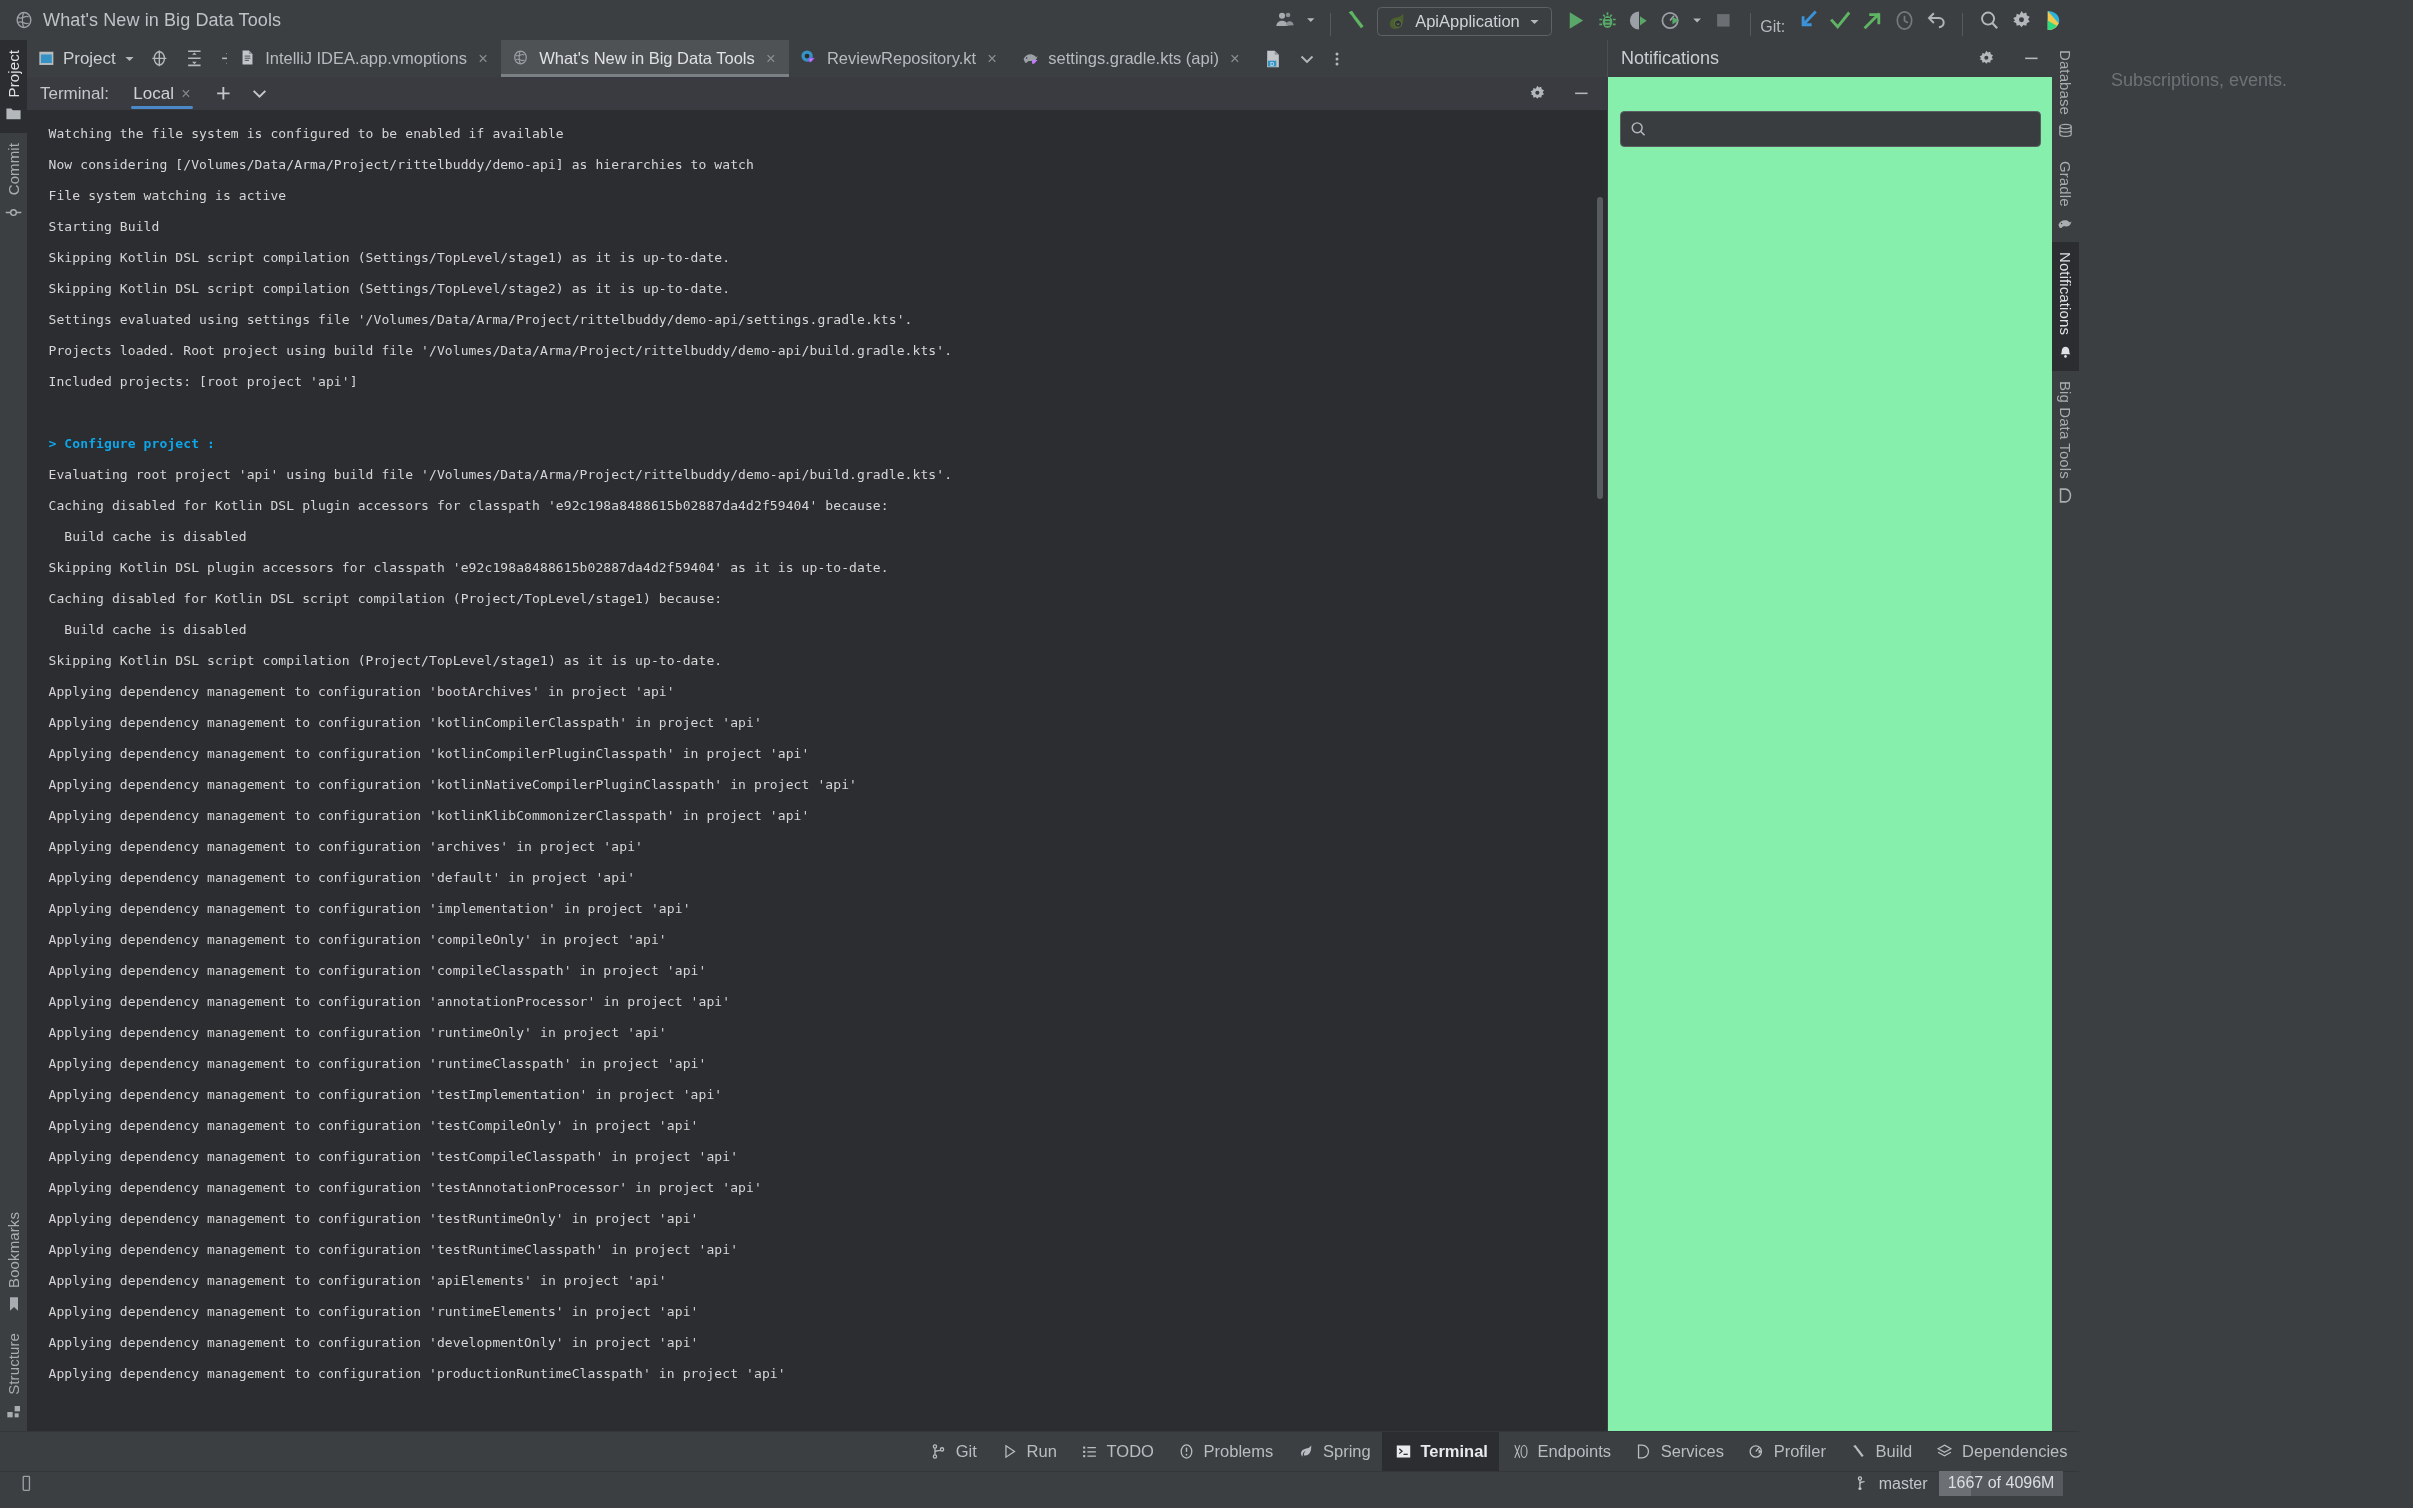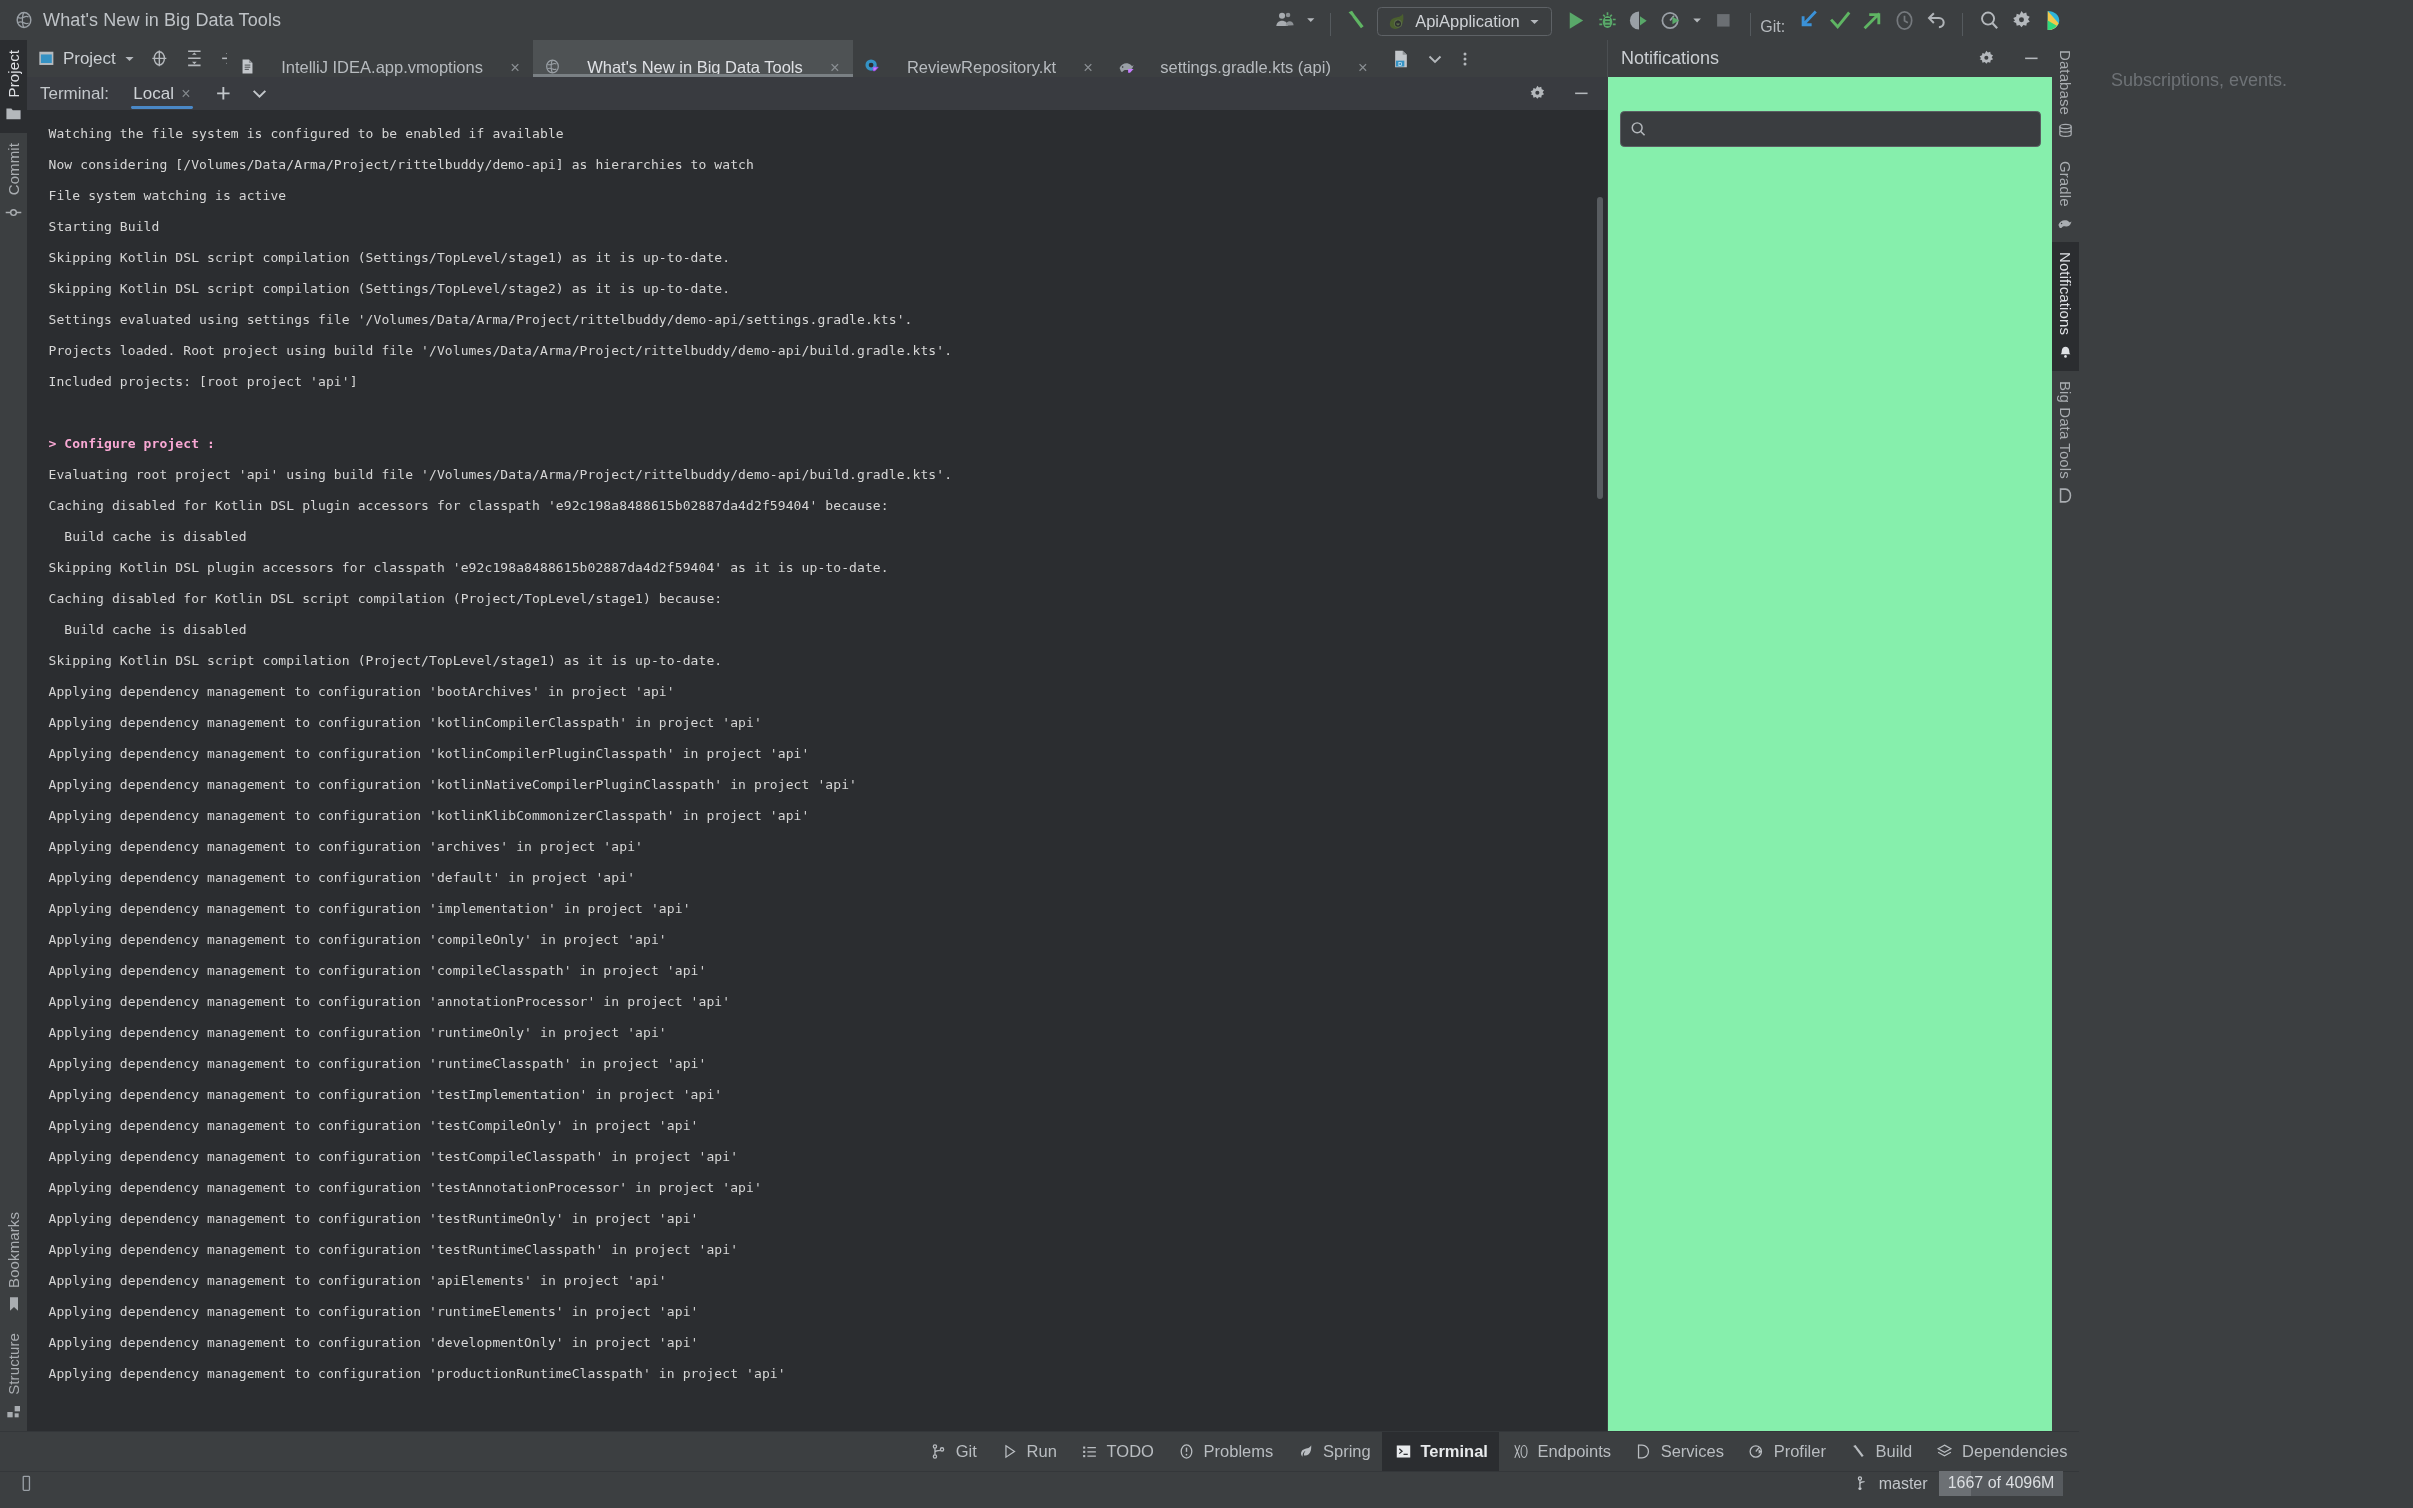--- a/index.html
+++ b/index.html
@@ -71,21 +71,21 @@
 
   .projecthdr {
     width: 200px; flex: 0 0 200px; background: #3c3f41;
     display: flex; align-items: center; gap: 7.2px; padding: 0 7.2px 0 10px;
   }
   .projecthdr .ptitle { color: #cbcfd3; font-size: 17px; }
   .projecthdr .spacer { flex: 1 1 auto; }
 
   .tabstrip { flex: 1 1 auto; display: flex; align-items: stretch; min-width: 0; background:#3c3f41; }
   .etab {
-    display: flex; align-items: flex-end; gap: 24px;
+    display: flex; align-items: center; gap: 8px;
     padding: 0 10px 0 11.5px; position: relative; min-width: 0;
     color: #b7bbbf; font-size: 16.5px; white-space: nowrap;
   }
   .etab.sel { background: #4e5254; color: #dfe1e5; }
   .etab.sel::after {
     content:""; position:absolute; left:0; right:0; bottom:0; height:2.9px; background:#7a8084;
   }
   .etab .x { color: #8a8f93; font-size: 16.5px; width: 16px; text-align: center; }
   .etab .fico { width: 18.7px; height: 18.7px; flex: 0 0 18.7px; }
 
@@ -123,21 +123,21 @@
     flex: 1 1 auto; position: relative; overflow: hidden;
     background: #2b2d30; padding: 7.2px 0 0 0;
   }
   .termtext {
     margin: 0; padding: 0 21.5px 0 21.5px;
     font-family: "DejaVu Sans Mono", "Liberation Mono", monospace;
     font-size: 13px; line-height: 31px;
     color: #d6d6d6; white-space: pre;
     letter-spacing: 0.1px;
   }
-  .termtext b { font-weight: 700; color: #f9a8d4; }
+  .termtext b { font-weight: 700; color: #0ea5e9; }
 
   .termscroll {
     position: absolute; top: 86px; right: 4.3px; width: 5.7px; height: 302px;
     background: #585c60; border-radius: 2.9px;
   }
 
   
   .notifpane {
     width: 445px; flex: 0 0 445px; background: #86efac;
     border-left: 0.7px solid #3c3f41;

